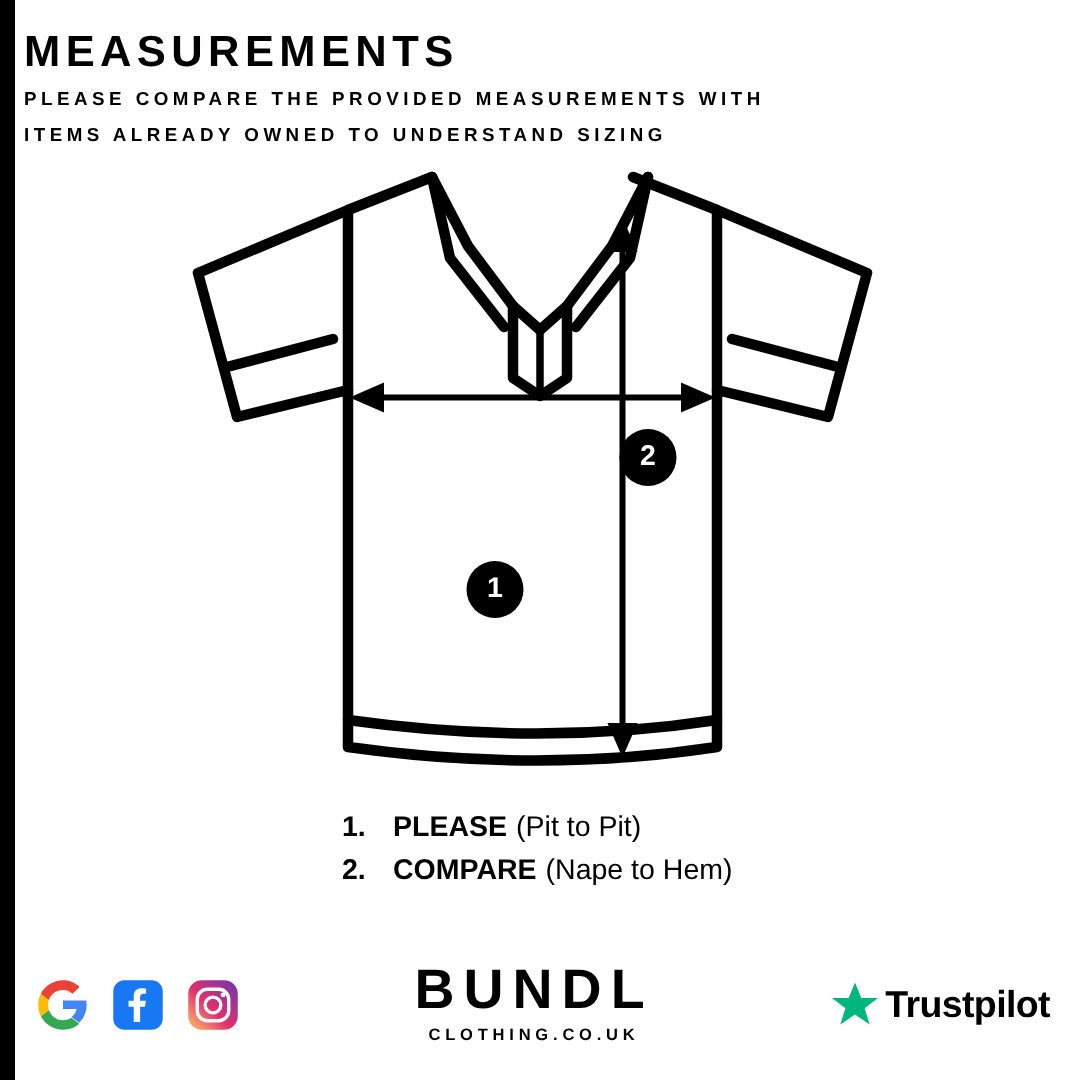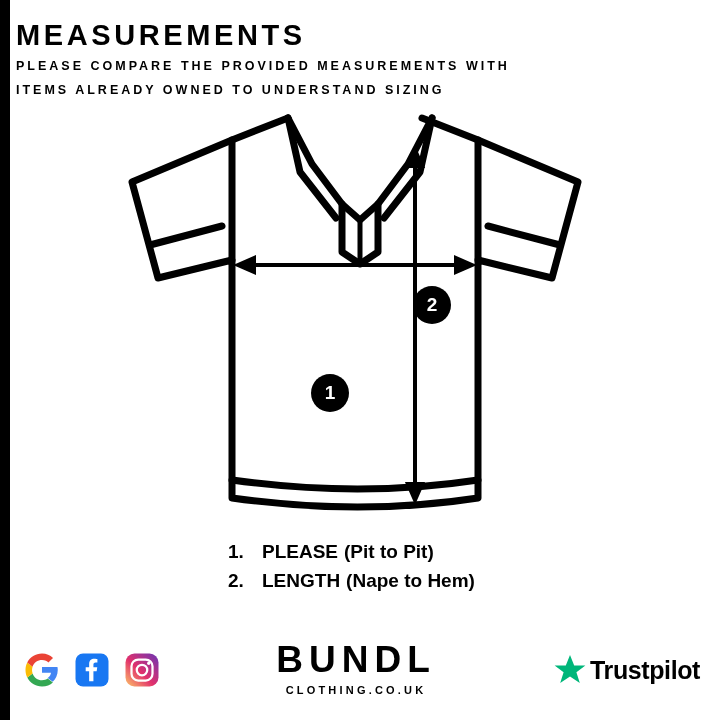--- a/index.html
+++ b/index.html
@@ -93,21 +93,21 @@
     font-weight: bold;
   }
   .legend-num {
     width: 34px;
     flex: 0 0 34px;
   }
   .legend-label {
     font-weight: bold;
   }
   .legend-paren {
-    font-weight: bold;
+    font-weight: normal;
     margin-left: 6px;
   }
   
   .footer {
     position: absolute;
     left: 0;
     top: 630px;
     width: 720px;
     height: 90px;
   }
@@ -223,21 +223,21 @@
   </div>
 
   <div class="legend">
     <div class="legend-row">
       <span class="legend-num">1.</span>
       <span class="legend-label">PLEASE</span>
       <span class="legend-paren">(Pit to Pit)</span>
     </div>
     <div class="legend-row">
       <span class="legend-num">2.</span>
-      <span class="legend-label">LENGTH</span>
+      <span class="legend-label">COMPARE</span>
       <span class="legend-paren">(Nape to Hem)</span>
     </div>
   </div>
 
   <div class="footer">
 
     <div class="social">
       <svg class="social-icon" viewBox="0 0 48 48">
         <path fill="#4285f4" d="M45 24c0-1.6-.1-2.7-.4-4H24v7.6h12c-.2 2-1.5 5-4.4 7l6.7 5.2C42.2 36.1 45 30.6 45 24z"></path>
         <path fill="#34a853" d="M24 46c5.9 0 10.9-2 14.5-5.3l-6.9-5.3c-1.9 1.3-4.4 2.2-7.6 2.2-5.8 0-10.7-3.8-12.5-9.1l-7.1 5.5C8 41.2 15.4 46 24 46z"></path>

